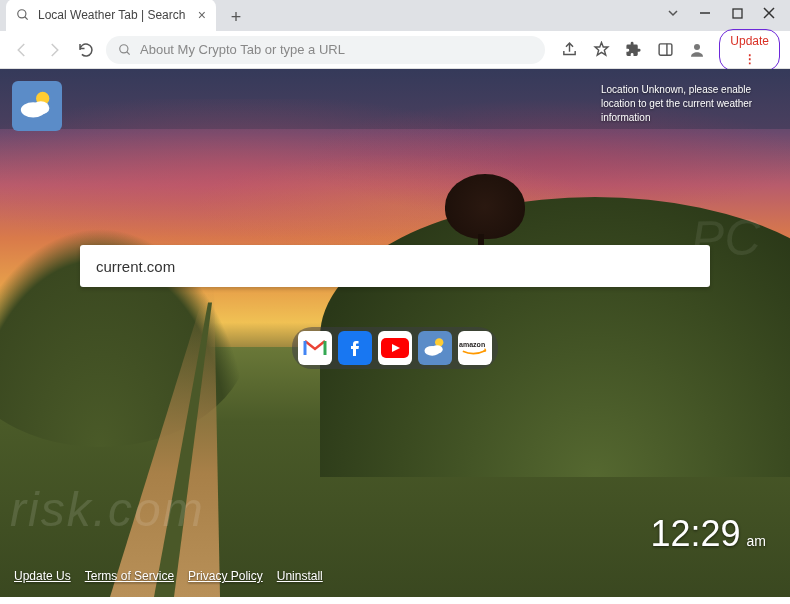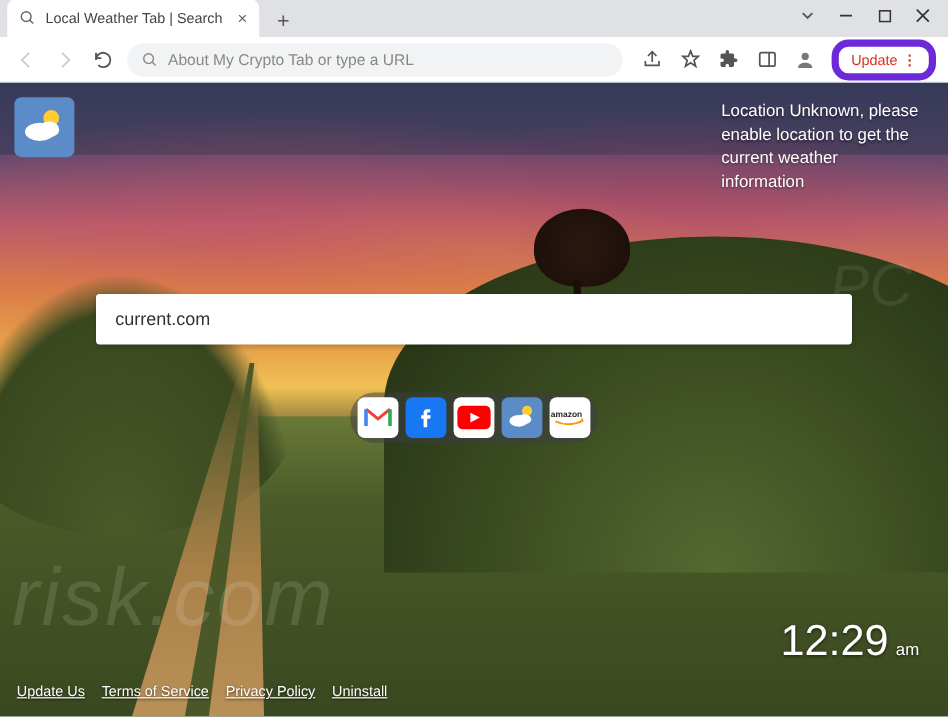--- a/index.html
+++ b/index.html
@@ -16,21 +16,21 @@
 .win-btn { width: 30px; height: 24px; display: flex; align-items: center; justify-content: center; cursor: pointer; }
 
 .toolbar { height: 38px; background: #fff; border-bottom: 1px solid #e0e0e0; display: flex; align-items: center; padding: 0 10px; gap: 8px; }
 .nav-btn { width: 24px; height: 24px; display: flex; align-items: center; justify-content: center; color: #888; cursor: pointer; }
 .nav-btn.disabled { color: #ccc; }
 .omnibox { flex: 1; height: 28px; background: #f1f3f4; border-radius: 14px; display: flex; align-items: center; padding: 0 12px; gap: 8px; margin-right: 6px; }
 .omnibox svg { flex-shrink: 0; }
 .omnibox-text { color: #888; font-size: 13px; }
 .toolbar-right { display: flex; align-items: center; gap: 12px; }
 .toolbar-icon { width: 20px; height: 20px; display: flex; align-items: center; justify-content: center; color: #555; cursor: pointer; }
-.update-btn { border: 6px solid #6d28d9; color: #d93025; border-radius: 14px; padding: 4px 10px; font-size: 12px; display: flex; align-items: center; gap: 4px; cursor: pointer; }
+.update-btn { border: 1px solid #6d28d9; color: #d93025; border-radius: 14px; padding: 4px 10px; font-size: 12px; display: flex; align-items: center; gap: 4px; cursor: pointer; flex-direction: column; }
 .update-dots { font-weight: bold; }
 
 
 .page { position: relative; width: 790px; height: 528px; background: linear-gradient(to bottom, #2b3a4f 0%, #6a4a6e 12%, #b85c6c 22%, #d97a4a 32%, #e8a34a 42%, #f0c154 48%, #8a7a3a 54%, #5a6834 62%, #3a5028 100%); overflow: hidden; }
 
 .sky-dark { position: absolute; top: 0; left: 0; right: 0; height: 60px; background: linear-gradient(to bottom, #353a5a, #4a3f5e); }
 .clouds { position: absolute; top: 30px; left: 0; right: 0; height: 150px; background: radial-gradient(ellipse 300px 80px at 30% 50%, rgba(200,80,100,0.4), transparent), radial-gradient(ellipse 250px 60px at 70% 40%, rgba(180,60,90,0.35), transparent), radial-gradient(ellipse 200px 50px at 50% 70%, rgba(220,140,60,0.3), transparent); }
 
 .hill-left { position: absolute; bottom: 150px; left: -50px; width: 300px; height: 220px; background: radial-gradient(ellipse at 50% 100%, #4a5a28 0%, #3a4820 60%, transparent 70%); border-radius: 50%; }
 .hill-right { position: absolute; bottom: 120px; right: -80px; width: 550px; height: 280px; background: radial-gradient(ellipse at 50% 100%, #556830 0%, #3a4a20 50%, #2a3818 80%); border-radius: 50% 50% 0 0; }
@@ -41,42 +41,42 @@
 .tree-trunk { position: absolute; bottom: 0; left: 38px; width: 6px; height: 30px; background: #1a0e08; }
 
 .path { position: absolute; bottom: 0; left: 110px; width: 280px; height: 310px; }
 .path::before { content: ''; position: absolute; bottom: 0; left: 0; width: 200px; height: 100%; background: linear-gradient(to top, #b89058 0%, #a88048 40%, transparent 100%); clip-path: polygon(0% 100%, 55% 100%, 52% 0%, 48% 0%); }
 .path::after { content: ''; position: absolute; bottom: 0; left: 0; width: 200px; height: 100%; background: #4a5828; clip-path: polygon(22% 100%, 32% 100%, 51% 5%, 49% 5%); }
 
 
 .weather-icon { position: absolute; top: 12px; left: 12px; width: 50px; height: 50px; background: #5b8cc8; border-radius: 6px; display: flex; align-items: center; justify-content: center; }
 .weather-icon svg { width: 38px; height: 38px; }
 
-.location-msg { position: absolute; top: 14px; right: 24px; width: 165px; color: #fff; font-size: 14px; line-height: 1.4; text-shadow: 0 1px 2px rgba(0,0,0,0.5); }
+.location-msg { position: absolute; top: 14px; right: 24px; width: 165px; color: #fff; font-size: 10px; line-height: 1.4; text-shadow: 0 1px 2px rgba(0,0,0,0.5); }
 
 .search-bar { position: absolute; top: 176px; left: 80px; right: 80px; height: 42px; background: #fff; border-radius: 3px; display: flex; align-items: center; padding: 0 16px; box-shadow: 0 2px 4px rgba(0,0,0,0.2); }
 .search-text { color: #333; font-size: 15px; }
 
 .quick-links { position: absolute; top: 258px; left: 50%; transform: translateX(-50%); background: rgba(60,60,70,0.5); border-radius: 20px; padding: 4px 6px; display: flex; gap: 6px; }
 .ql-item { width: 34px; height: 34px; border-radius: 6px; display: flex; align-items: center; justify-content: center; cursor: pointer; }
 .ql-gmail { background: #fff; }
 .ql-fb { background: #1877f2; }
 .ql-yt { background: #fff; }
 .ql-weather { background: #5b8cc8; }
 .ql-amazon { background: #fff; }
 
 .clock { position: absolute; bottom: 42px; right: 24px; text-align: right; color: #fff; text-shadow: 0 1px 3px rgba(0,0,0,0.6); }
 .clock-time { font-size: 36px; font-weight: 300; }
 .clock-ampm { font-size: 14px; margin-left: 6px; }
 .clock-date { font-size: 13px; margin-top: 2px; }
 
 .footer-links { position: absolute; bottom: 14px; left: 14px; display: flex; gap: 14px; }
 .footer-links a { color: #fff; font-size: 12px; text-decoration: underline; text-shadow: 0 1px 2px rgba(0,0,0,0.6); cursor: pointer; }
 
-.watermark { position: absolute; bottom: 60px; left: 10px; color: rgba(255,255,255,0.12); font-size: 68px; font-style: italic; font-weight: 300; letter-spacing: 2px; pointer-events: none; }
+.watermark { position: absolute; bottom: 60px; left: 10px; color: rgba(255,255,255,0.12); font-size: 48px; font-style: italic; font-weight: 300; letter-spacing: 2px; pointer-events: none; }
 .watermark2 { position: absolute; top: 140px; right: 30px; color: rgba(255,255,255,0.08); font-size: 50px; font-style: italic; font-weight: 300; pointer-events: none; transform: rotate(-2deg); }
 </style>
 </head>
 <body>
 
 <div class="titlebar">
   <div class="tab">
     <span class="tab-favicon">
       <svg viewBox="0 0 24 24" fill="none" stroke="#666" stroke-width="2">
           <circle cx="10" cy="10" r="7"></circle>

